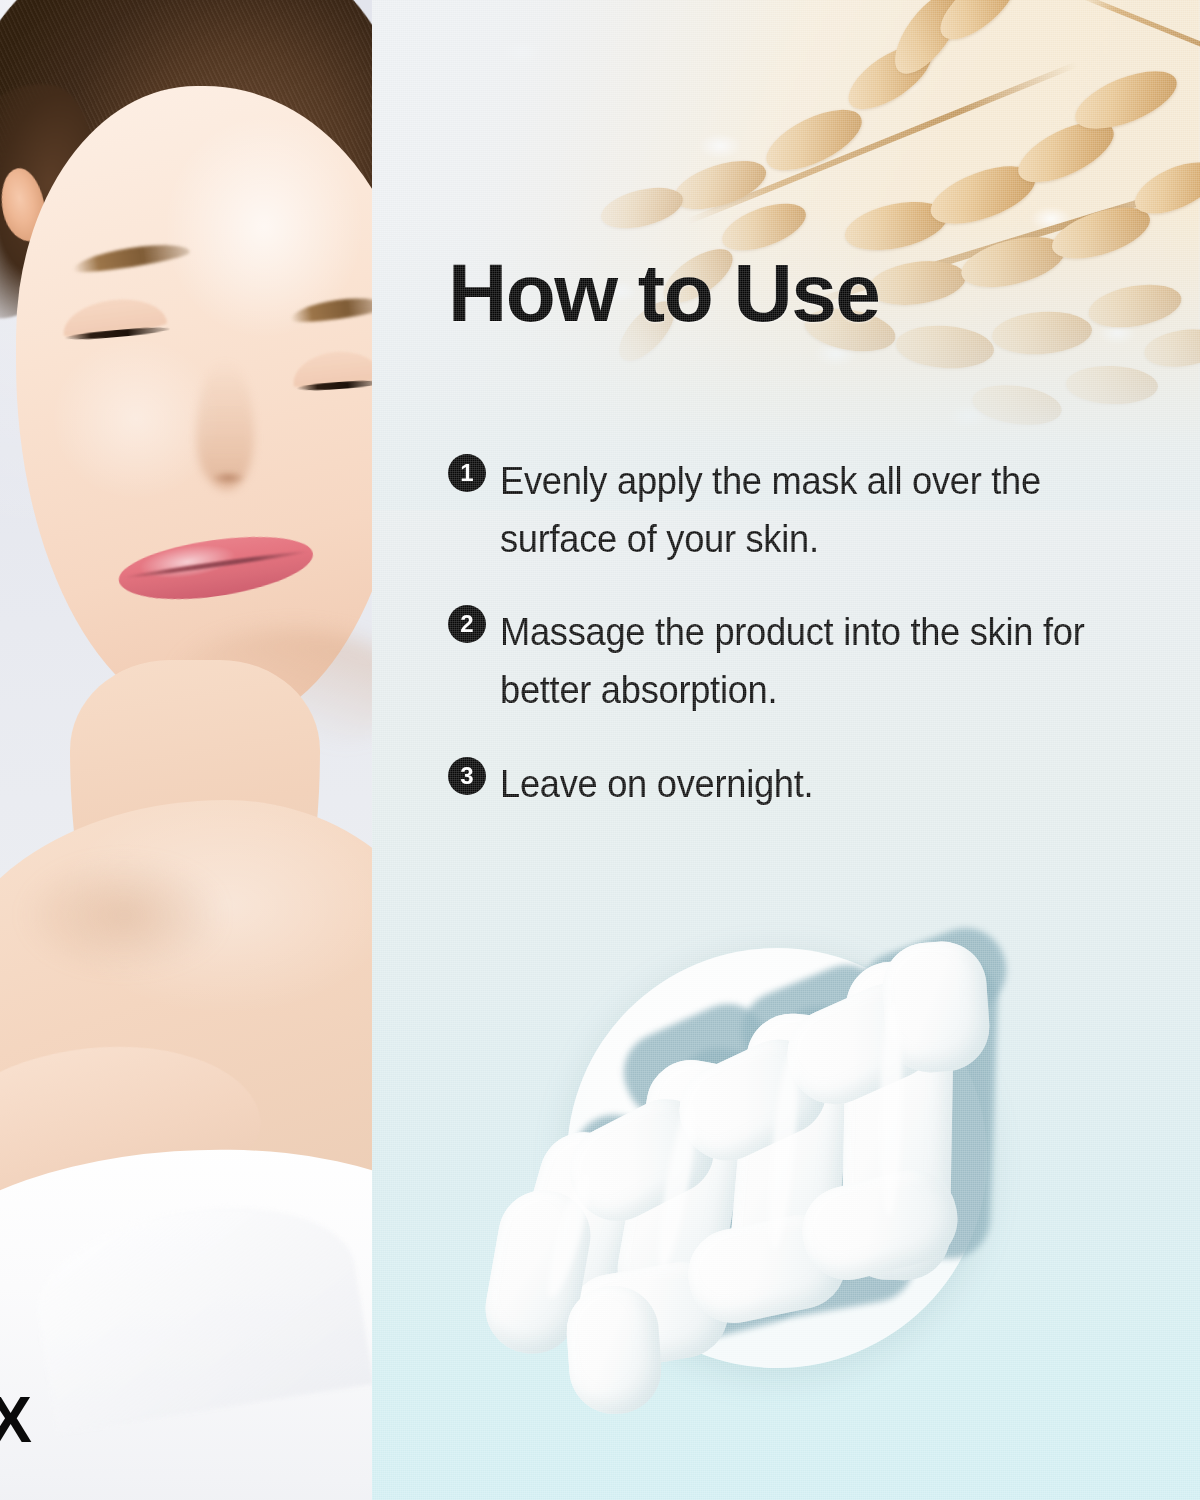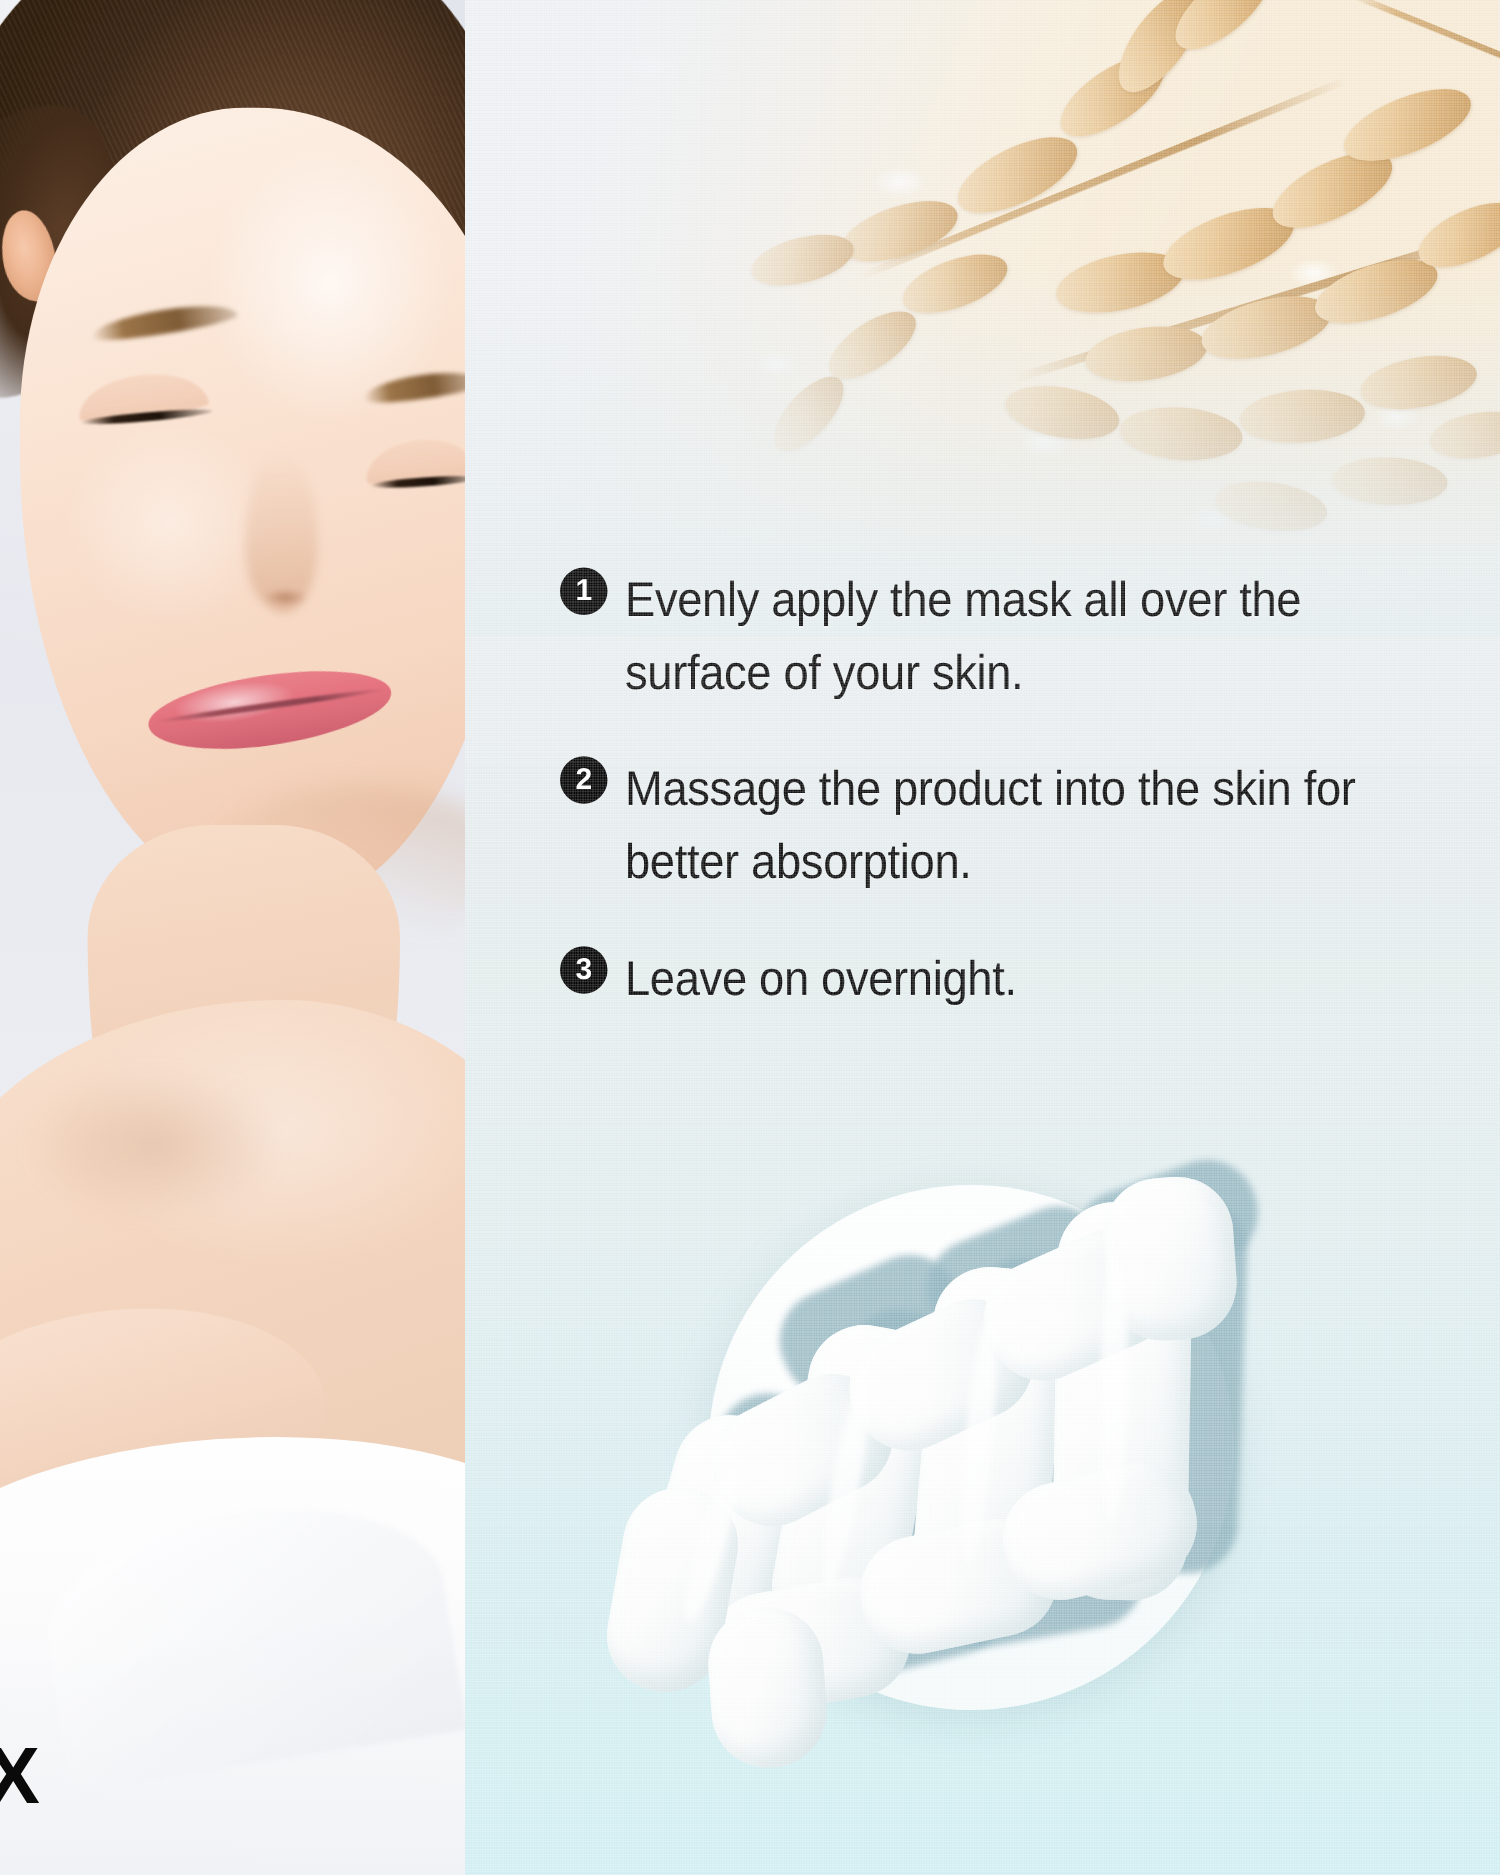--- a/index.html
+++ b/index.html
@@ -531,20 +531,21 @@
       <div class="husk" style="left:600px; top:396px; width:90px; height:38px; transform:rotate(8deg);"></div>
       <div class="husk" style="left:694px; top:376px; width:92px; height:38px; transform:rotate(2deg);"></div>
       <div class="husk" style="left:772px; top:340px; width:80px; height:36px; transform:rotate(-8deg);"></div>
 
       <div class="stem" style="left:700px; top:40px; width:200px; height:5px; transform:rotate(22deg);"></div>
 
       <div class="rice-fade-left"></div>
       <div class="rice-fade-bottom"></div>
     </div>
 
+    <div class="headline">How to Use</div>
 
     <div class="steps">
 
       <div class="step">
         <div class="step-badge">1</div>
         <div class="step-text">Evenly apply the mask all over the surface of your skin.</div>
       </div>
 
       <div class="step">
         <div class="step-badge">2</div>

